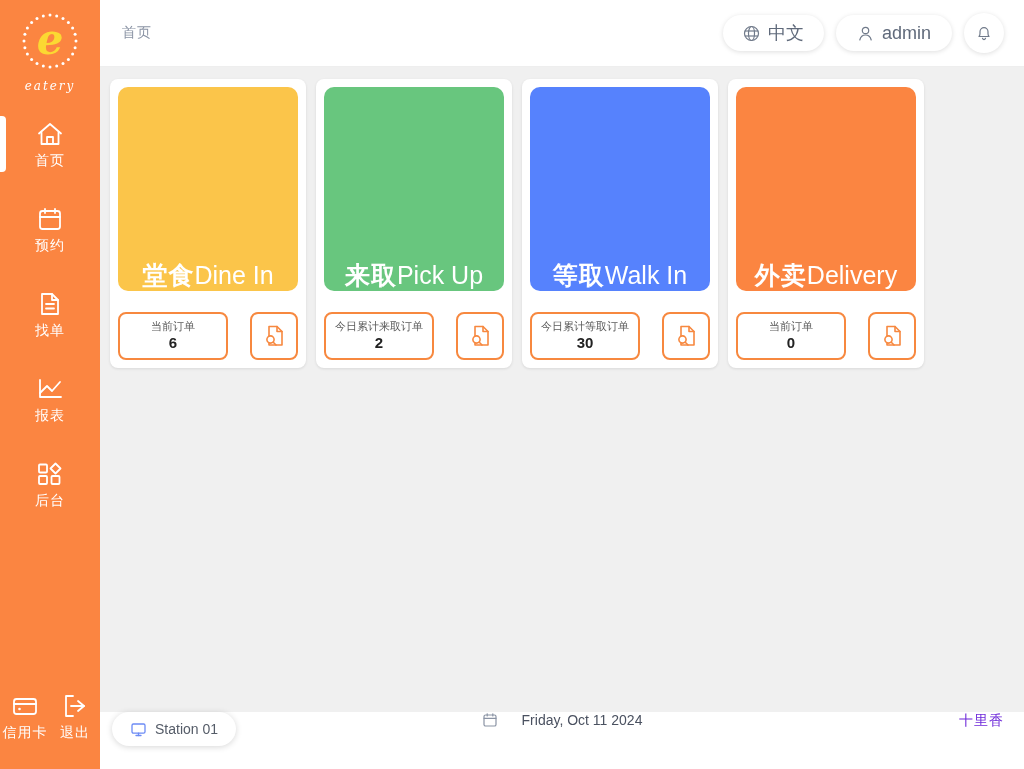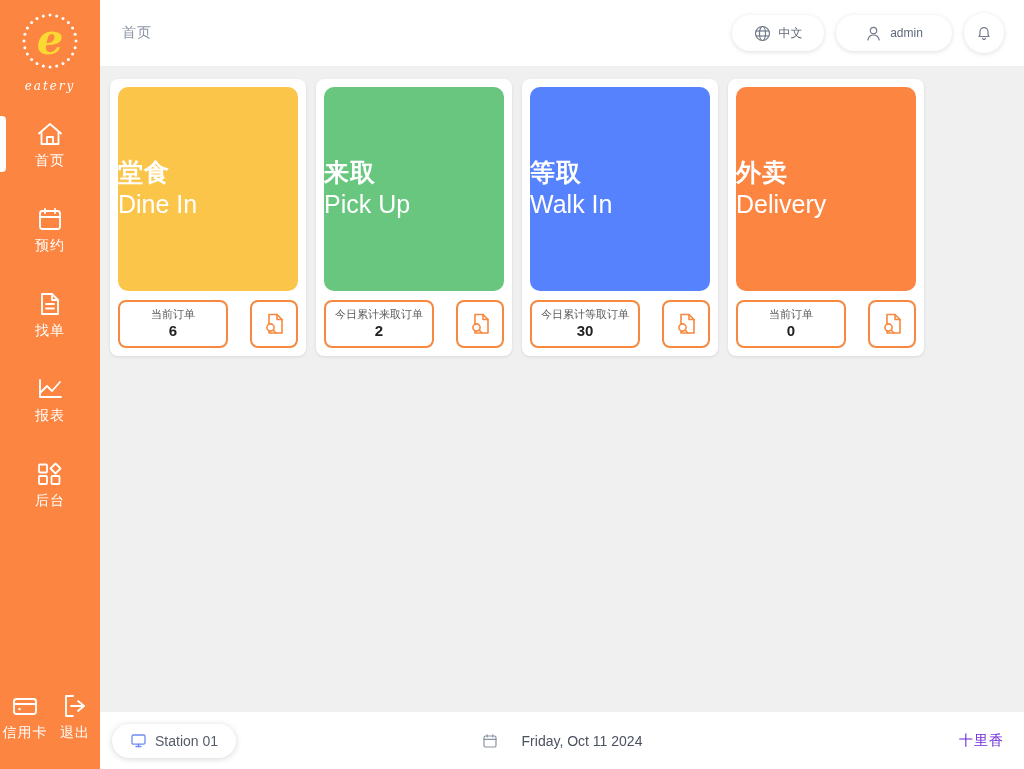--- a/index.html
+++ b/index.html
@@ -142,21 +142,21 @@
     border-radius: 18px;
     background: #ffffff;
     box-shadow: 0 1px 5px rgba(0,0,0,0.13);
     display: flex;
     align-items: center;
     justify-content: center;
     gap: 8px;
     padding: 0 20px;
     cursor: pointer;
     color: #606a7b;
-    font-size: 12px;
+    font-size: 18px;
     white-space: nowrap;
   }
   .pill.lang { min-width: 92px; }
   .pill.user { min-width: 116px; }
   .pill.round {
     width: 40px; height: 40px;
     border-radius: 50%;
     padding: 0;
     min-width: 0;
   }
@@ -180,39 +180,38 @@
     border-radius: 8px;
     box-shadow: 0 1px 3px rgba(0,0,0,0.10);
     padding: 8px;
     display: flex;
     flex-direction: column;
   }
   .tile {
     height: 204px;
     border-radius: 10px;
     display: flex;
-    flex-direction: column;
-    align-items: flex-start;
+    align-items: flex-end;
     justify-content: center;
     color: #ffffff;
     cursor: pointer;
   }
   .tile .zh {
     font-size: 25px;
     font-weight: 700;
     line-height: 1.25;
     letter-spacing: 1px;
   }
   .tile .en {
     font-size: 25px;
     font-weight: 400;
     line-height: 1.3;
   }
   .card-bottom {
-    margin-top: 9px;
+    margin-top: 21px;
     display: flex;
     gap: 22px;
     align-items: stretch;
   }
   .count-box {
     flex: 1 1 auto;
     border: 2px solid #F7883F;
     border-radius: 8px;
     height: 48px;
     display: flex;
@@ -246,21 +245,20 @@
     justify-content: center;
     cursor: pointer;
   }
 
   
   .footer {
     height: 57px;
     flex: 0 0 57px;
     background: #ffffff;
     display: flex;
-    align-items: center;
     padding: 0 20px 0 12px;
     position: relative;
   }
   .station-pill {
     height: 34px;
     border-radius: 17px;
     background: #ffffff;
     box-shadow: 0 1px 6px rgba(0,0,0,0.16);
     display: flex;
     align-items: center;

